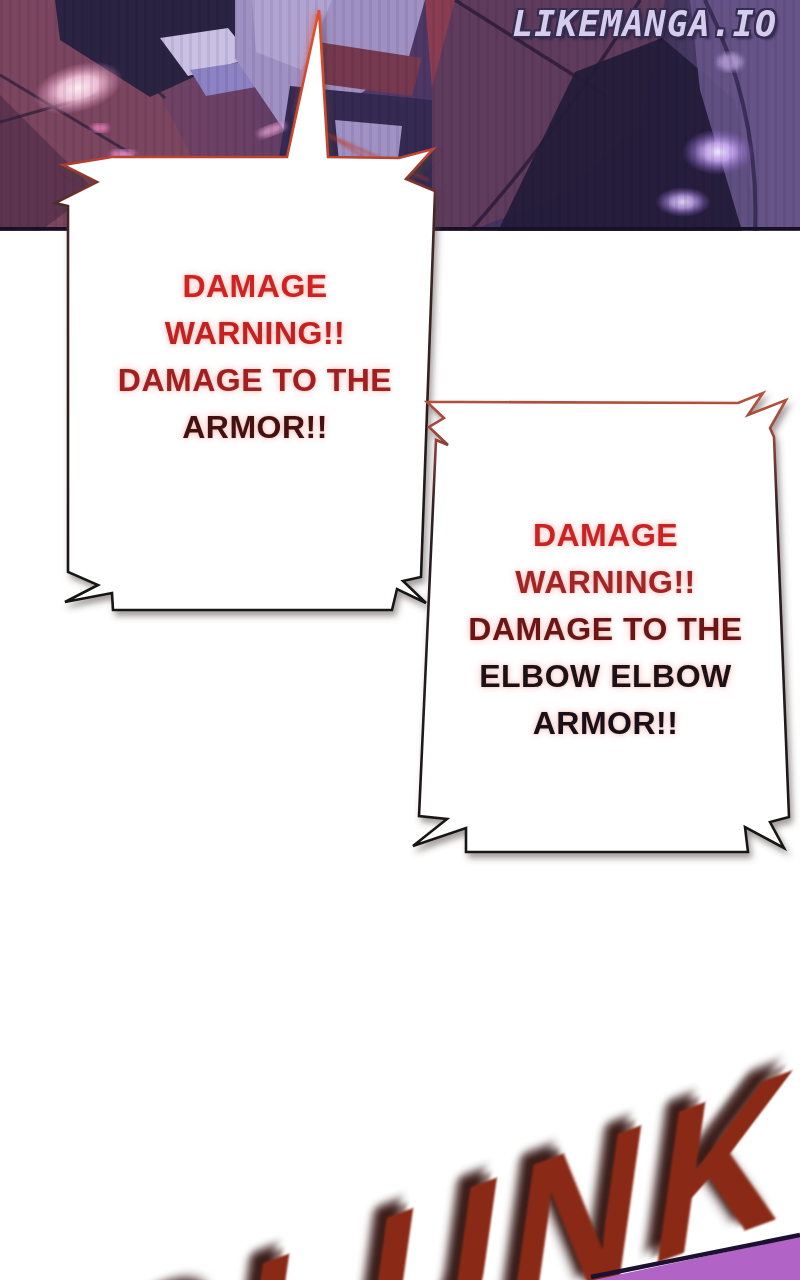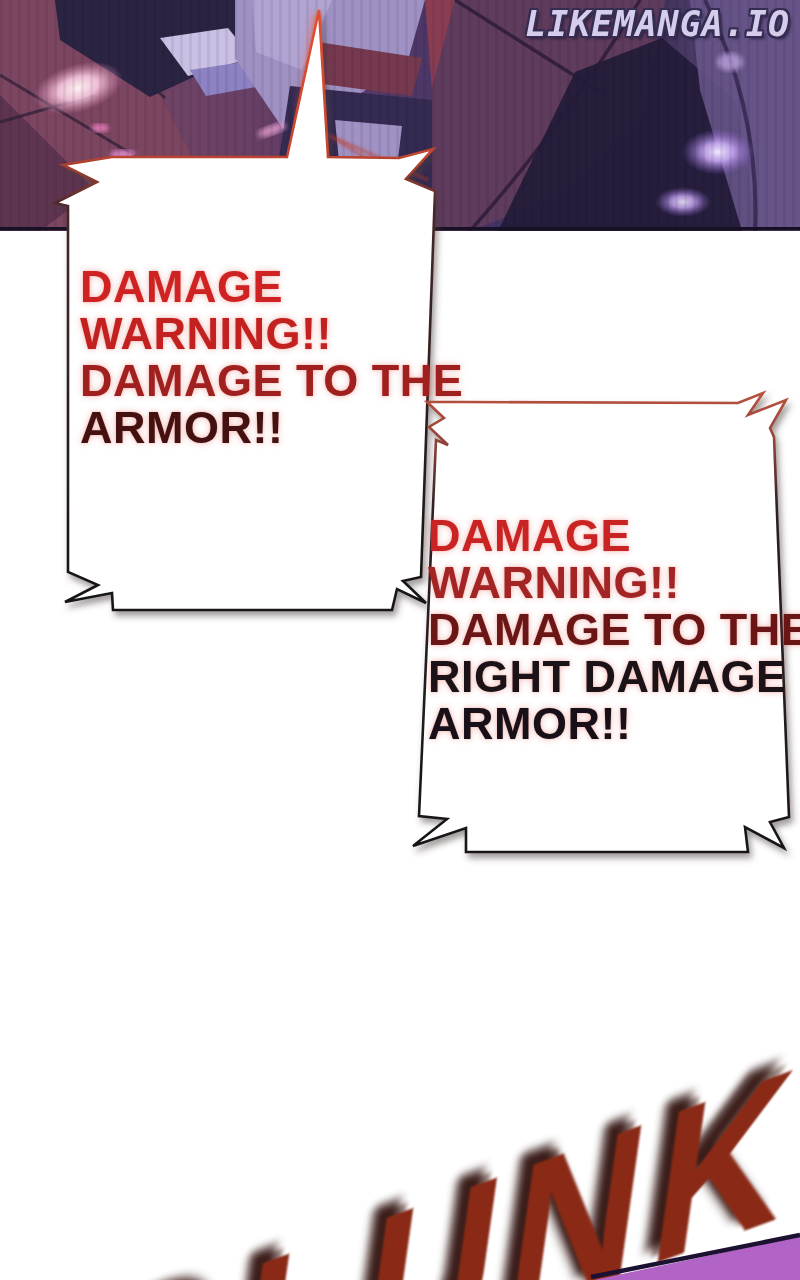--- a/index.html
+++ b/index.html
@@ -11,33 +11,33 @@
   
   .art-panel{position:absolute;left:0;top:0;width:800px;height:231px;z-index:1;}
   .art-panel svg{display:block;width:100%;height:100%;}
   .art-streaks{
     position:absolute;inset:0;
     background:repeating-linear-gradient(90deg,rgba(20,10,30,0.07) 0 3px,rgba(255,255,255,0.02) 3px 9px);
     mix-blend-mode:multiply;pointer-events:none;
   }
   
   .watermark{
-    position:absolute;top:4px;right:10px;z-index:6;
+    position:absolute;top:4px;right:23px;z-index:6;
     font-family:"DejaVu Sans Mono","Liberation Mono",monospace;
     font-weight:bold;font-style:italic;font-size:35px;letter-spacing:1px;
     text-shadow:2px 0 0 #352e52,-2px 0 0 #352e52,0 2px 0 #352e52,0 -2px 0 #352e52,
                 2px 2px 0 #352e52,-2px -2px 0 #352e52,2px -2px 0 #352e52,-2px 2px 0 #352e52,
                 3px 3px 3px rgba(20,14,40,.6);
   }
   
   .overlay{position:absolute;left:0;top:0;width:800px;height:1280px;z-index:3;}
   
   .bubble-text{
-    position:absolute;z-index:4;text-align:left;
-    font-weight:bold;font-size:45px;line-height:47px;letter-spacing:.5px;
+    position:absolute;z-index:4;text-align:center;
+    font-weight:bold;font-size:32px;line-height:47px;letter-spacing:.5px;
     text-shadow:0 0 7px rgba(215,60,45,.33),0 0 2px rgba(215,60,45,.25);
     white-space:nowrap;
   }
   .bubble-text .ln{display:block;}
   .bt-1{left:80px;top:263px;width:350px;}
   .bt-2{left:428px;top:512px;width:355px;}
   
   .sfx{
     position:absolute;left:110px;top:1286px;z-index:2;width:1400px;
     font-weight:bold;font-size:195px;line-height:195px;letter-spacing:14px;
@@ -171,19 +171,19 @@
     <span class="ln" style="color: rgb(207, 34, 34);">DAMAGE</span>
     <span class="ln" style="color: rgb(195, 32, 32);">WARNING!!</span>
     <span class="ln" style="color: rgb(160, 32, 32);">DAMAGE TO THE</span>
     <span class="ln" style="color: rgb(68, 17, 17);">ARMOR!!</span>
   </div>
 
   <div class="bubble-text bt-2">
     <span class="ln" style="color: rgb(201, 35, 35);">DAMAGE</span>
     <span class="ln" style="color: rgb(163, 36, 36);">WARNING!!</span>
     <span class="ln" style="color: rgb(107, 22, 22);">DAMAGE TO THE</span>
-    <span class="ln" style="color: rgb(26, 18, 22);">RIGHT DAMAGE</span>
+    <span class="ln" style="color: rgb(26, 18, 22);">ELBOW ELBOW</span>
     <span class="ln" style="color: rgb(24, 16, 24);">ARMOR!!</span>
   </div>
 
   <div class="watermark" style="color: rgb(214, 205, 236);">LIKEMANGA.IO</div>
 
 </div>
 
 </body></html>

